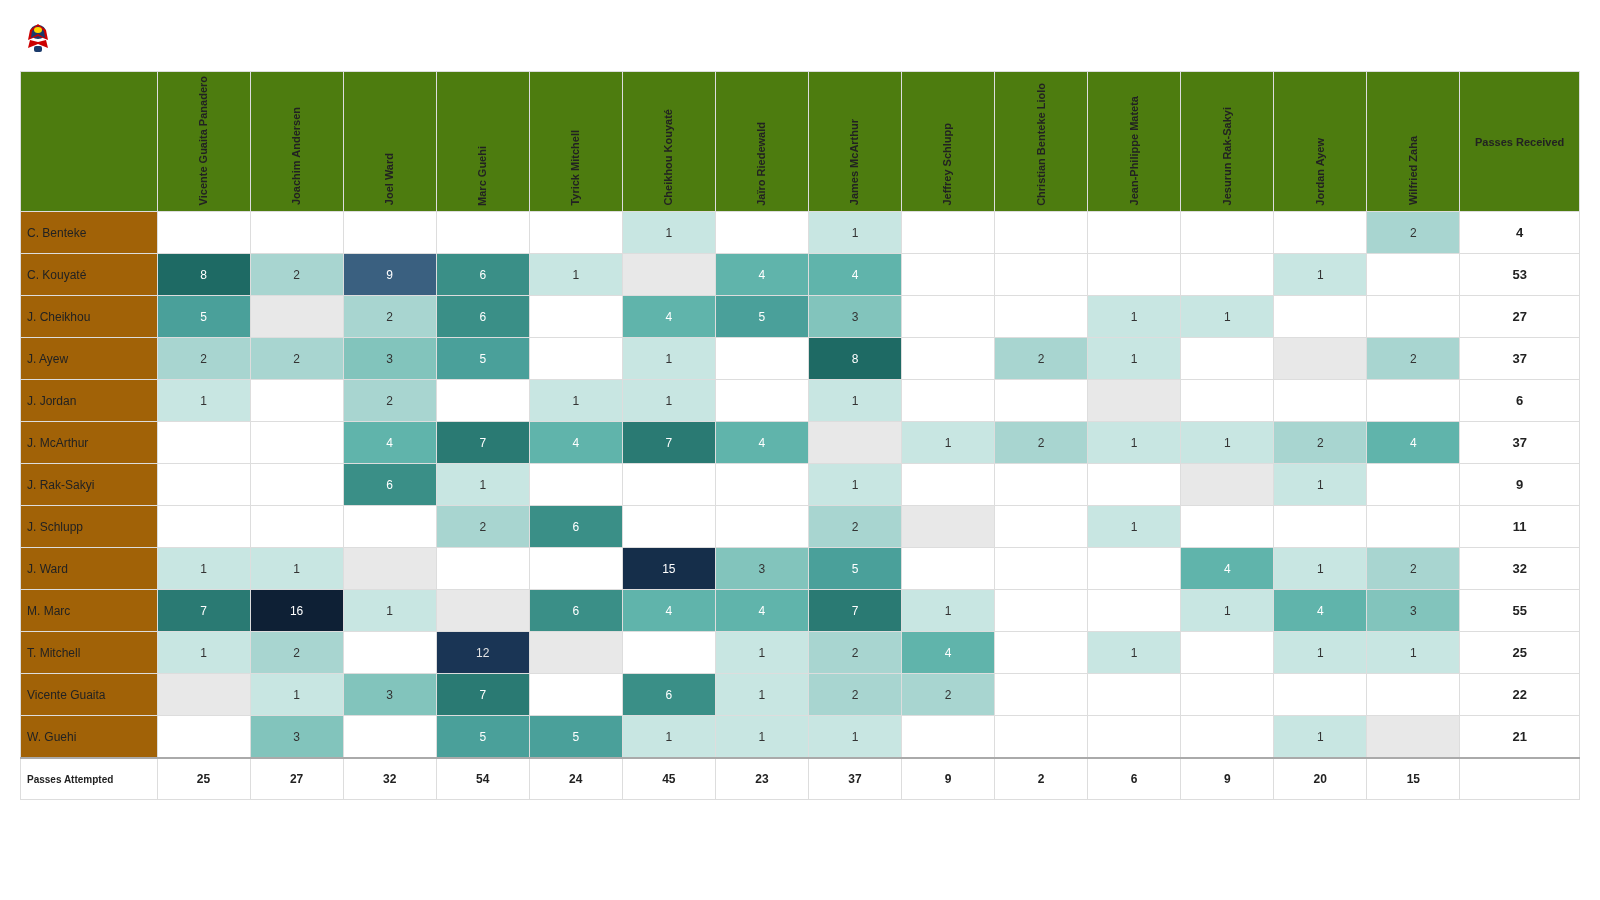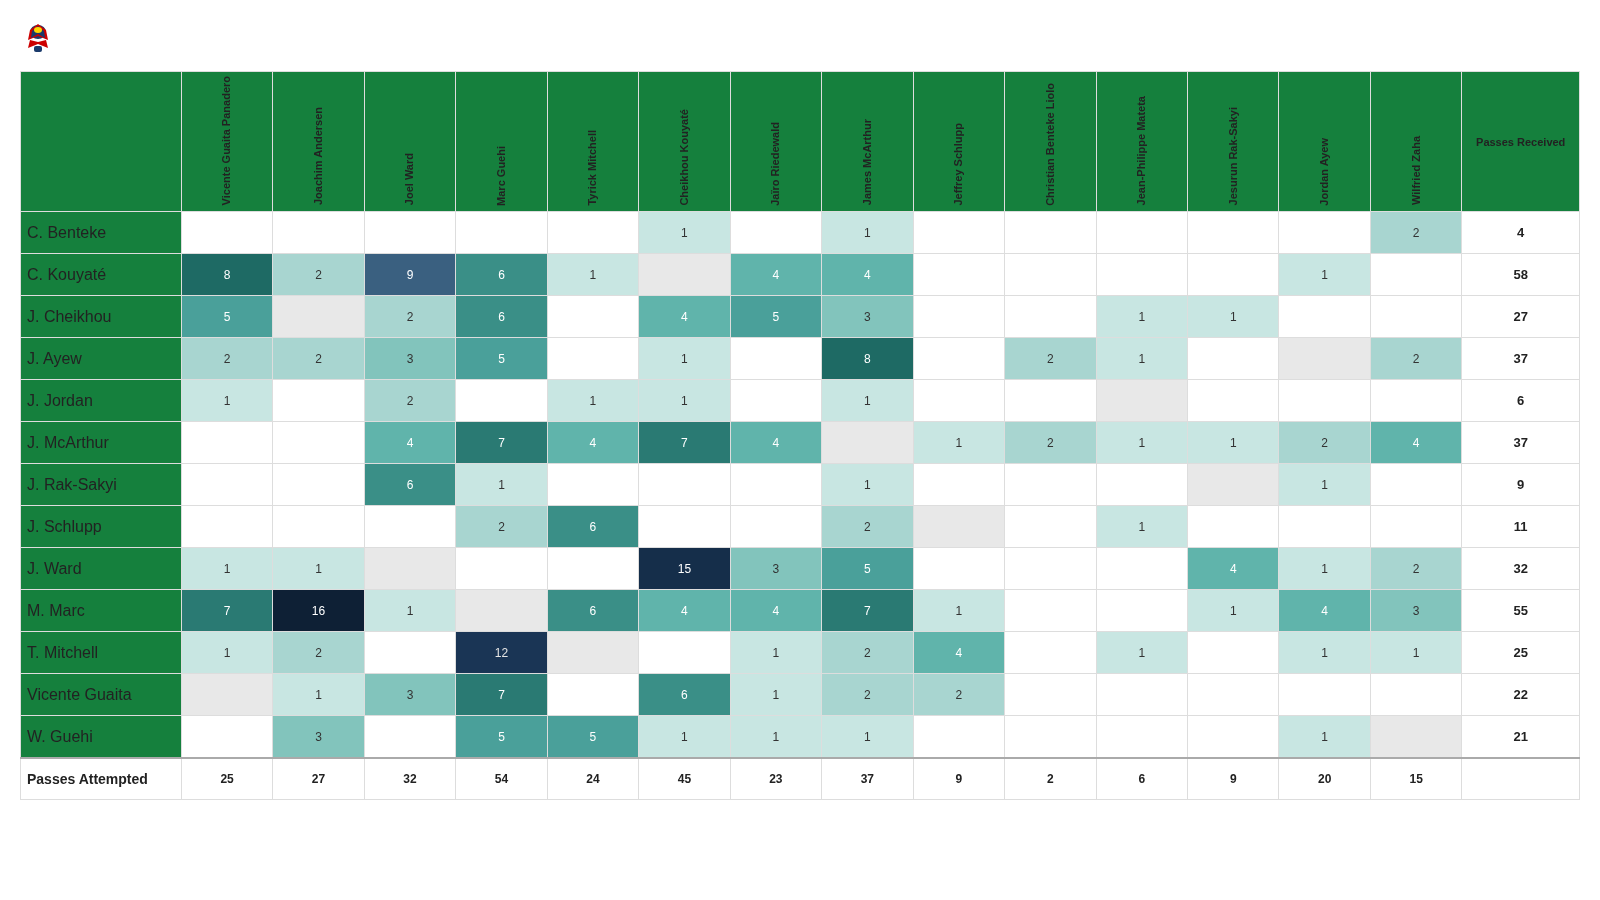--- a/index.html
+++ b/index.html
@@ -34,21 +34,21 @@
       width: 100%;
       font-size: 12px;
     }
     th, td {
       border: 1px solid #ddd;
       text-align: center;
       vertical-align: middle;
     }
     
     thead th {
-      background: #15803d;
+      background: #4d7c0f;
       font-weight: bold;
       padding: 4px 3px;
       font-size: 11px;
       vertical-align: bottom;
       min-width: 68px;
       height: 110px;
     }
     thead th .col-header-text {
       writing-mode: vertical-rl;
       transform: rotate(180deg);
@@ -69,42 +69,42 @@
     }
     tbody tr td {
       padding: 6px 4px;
       height: 42px;
       font-size: 12px;
     }
     tbody tr td.row-label {
       text-align: left;
       font-weight: normal;
       padding-left: 6px;
-      background: #15803d;
-      font-size: 16px;
+      background: #a16207;
+      font-size: 12px;
       white-space: nowrap;
     }
     tbody tr td.passes-received-val {
       font-weight: bold;
       background: #fff;
       font-size: 13px;
     }
     tbody tr td.total-row {
       font-weight: bold;
       background: #fff;
       font-size: 12px;
     }
     tbody tr.total-row-tr td {
       font-weight: bold;
       background: #fff;
       font-size: 12px;
       border-top: 2px solid #aaa;
     }
     tbody tr.total-row-tr td.row-label {
-      font-size: 14px;
+      font-size: 10px;
     }
     
     .c0  { background: #ffffff; color: #333; }
     .c1  { background: #c8e6e2; color: #333; }
     .c2  { background: #a8d5d0; color: #333; }
     .c3  { background: #82c4bc; color: #333; }
     .c4  { background: #60b4ab; color: #fff; }
     .c5  { background: #4aa09a; color: #fff; }
     .c6  { background: #3a8f87; color: #fff; }
     .c7  { background: #2a7a73; color: #fff; }
@@ -183,21 +183,21 @@
           <td class="c1">1</td>
           <td class="diag" style="background: rgb(232, 232, 232);"></td>
           <td class="c4">4</td>
           <td class="c4">4</td>
           <td class="c0"></td>
           <td class="c0"></td>
           <td class="c0"></td>
           <td class="c0"></td>
           <td class="c1">1</td>
           <td class="c0"></td>
-          <td class="passes-received-val">58</td>
+          <td class="passes-received-val">53</td>
         </tr>
         <tr>
           <td class="row-label">J. Cheikhou</td>
           <td class="c5">5</td>
           <td class="diag" style="background: rgb(232, 232, 232);"></td>
           <td class="c2">2</td>
           <td class="c6">6</td>
           <td class="c0"></td>
           <td class="c4">4</td>
           <td class="c5">5</td>

